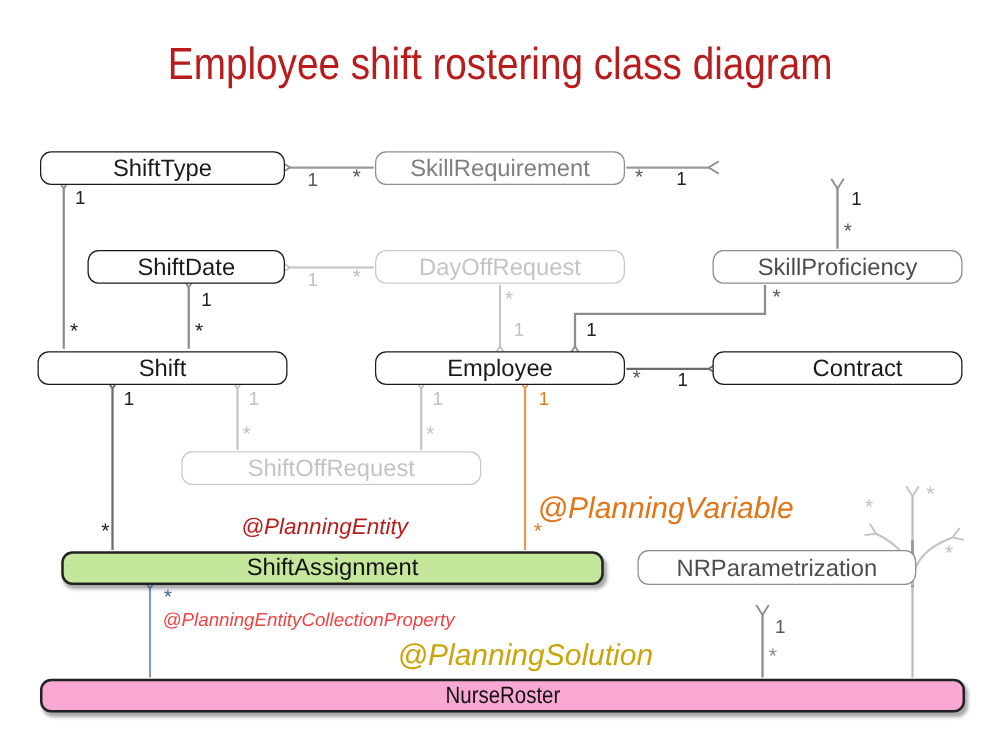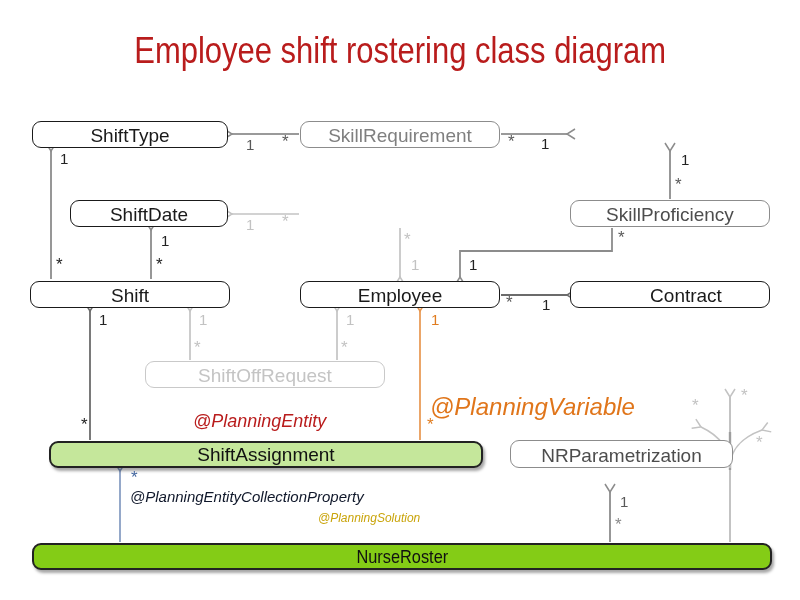--- a/index.html
+++ b/index.html
@@ -11,21 +11,21 @@
   .narrow{display:inline-block;transform:scaleX(0.86);transform-origin:center;white-space:nowrap;}
   .cls{position:absolute;display:flex;align-items:flex-end;justify-content:center;
        background:#ffffff;border:1.7px solid #1a1a1a;border-radius:9px;
        font-size:19px;color:#1a1a1a;box-sizing:border-box;}
   .cls-black{border-color:#1a1a1a;color:#1a1a1a;}
   .cls-gray{border-color:#8c8c8c;color:#7f7f7f;}
   .cls-graydark{border-color:#8c8c8c;color:#4d4d4d;}
   .cls-light{border-color:#c9c9c9;color:#c4c4c4;}
   .cls-entity{background:#c5e79b;border-color:#222;color:#111;border-width:2px;
               box-shadow:2px 3px 3px rgba(0,0,0,0.35);}
-  .cls-solution{background:#84cc16;border-color:#222;color:#111;border-width:2px;
+  .cls-solution{background:#f9a8d4;border-color:#222;color:#111;border-width:2px;
               box-shadow:2px 3px 3px rgba(0,0,0,0.35);}
   .mult{position:absolute;font-size:15px;line-height:1;}
   .mult.star{font-size:17px;}
   .m-black{color:#222;} .m-dark{color:#595959;} .m-gray{color:#8a8a8a;}
   .m-light{color:#c2c2c2;} .m-orange{color:#e07c1f;} .m-blue{color:#44679f;}
   .ann{position:absolute;font-style:italic;line-height:1.1;white-space:nowrap;}
 </style>
 </head>
 <body>
 
@@ -75,20 +75,23 @@
 
 <div class="cls cls-black" style="left: 32px; top: 121px; width: 196px; height: 27px;">
       <span>ShiftType</span>
     </div>
     <div class="cls cls-gray" style="left: 300px; top: 121px; width: 200px; height: 27px;">
       <span>SkillRequirement</span>
     </div>
     <div class="cls cls-black" style="left: 70px; top: 200px; width: 158px; height: 27px;">
       <span>ShiftDate</span>
     </div>
+    <div class="cls cls-light" style="left: 300px; top: 200px; width: 200px; height: 27px;">
+      <span>DayOffRequest</span>
+    </div>
     <div class="cls cls-graydark" style="left: 570px; top: 200px; width: 200px; height: 27px;">
       <span>SkillProficiency</span>
     </div>
     <div class="cls cls-black" style="left: 30px; top: 281px; width: 200px; height: 27px;">
       <span>Shift</span>
     </div>
     <div class="cls cls-black" style="left: 300px; top: 281px; width: 200px; height: 27px;">
       <span>Employee</span>
     </div>
     <div class="cls cls-black" style="left: 570px; top: 281px; width: 200px; height: 27px; padding-left: 32px;">
@@ -101,22 +104,22 @@
       <span>ShiftAssignment</span>
     </div>
     <div class="cls cls-graydark" style="left: 510px; top: 440px; width: 223px; height: 28px;">
       <span>NRParametrization</span>
     </div>
     <div class="cls cls-solution" style="left: 32px; top: 543px; width: 740px; height: 27px;">
       <span class="narrow">NurseRoster</span>
     </div>
     <span class="ann" style="left: 193px; top: 412px; color: #b91c1c; font-size: 18px;">@PlanningEntity</span>
     <span class="ann" style="left: 430px; top: 394px; color: rgb(224, 117, 26); font-size: 24px;">@PlanningVariable</span>
-    <span class="ann" style="left: 130px; top: 489px; color: #0f172a; font-size: 15px; text-align: center;">@PlanningEntityCollectionProperty</span>
-    <span class="ann" style="left: 318px; top: 512px; color: rgb(201, 164, 10); font-size: 12px;">@PlanningSolution</span>
+    <span class="ann" style="left: 130px; top: 489px; color: #ef4444; font-size: 15px; text-align: center;">@PlanningEntityCollectionProperty</span>
+    <span class="ann" style="left: 318px; top: 512px; color: rgb(201, 164, 10); font-size: 24px;">@PlanningSolution</span>
     <span class="mult m-black" style="left: 60px; top: 151px;">1</span>
     <span class="mult m-black star" style="left: 56px; top: 256px;">*</span>
     <span class="mult m-black" style="left: 161px; top: 233px;">1</span>
     <span class="mult m-black star" style="left: 156px; top: 256px;">*</span>
     <span class="mult m-dark" style="left: 246px; top: 137px;">1</span>
     <span class="mult m-dark star" style="left: 282px; top: 133px;">*</span>
     <span class="mult m-dark star" style="left: 508px; top: 133px;">*</span>
     <span class="mult m-black" style="left: 541px; top: 136px;">1</span>
     <span class="mult m-black" style="left: 681px; top: 152px;">1</span>
     <span class="mult m-dark star" style="left: 675px; top: 176px;">*</span>

